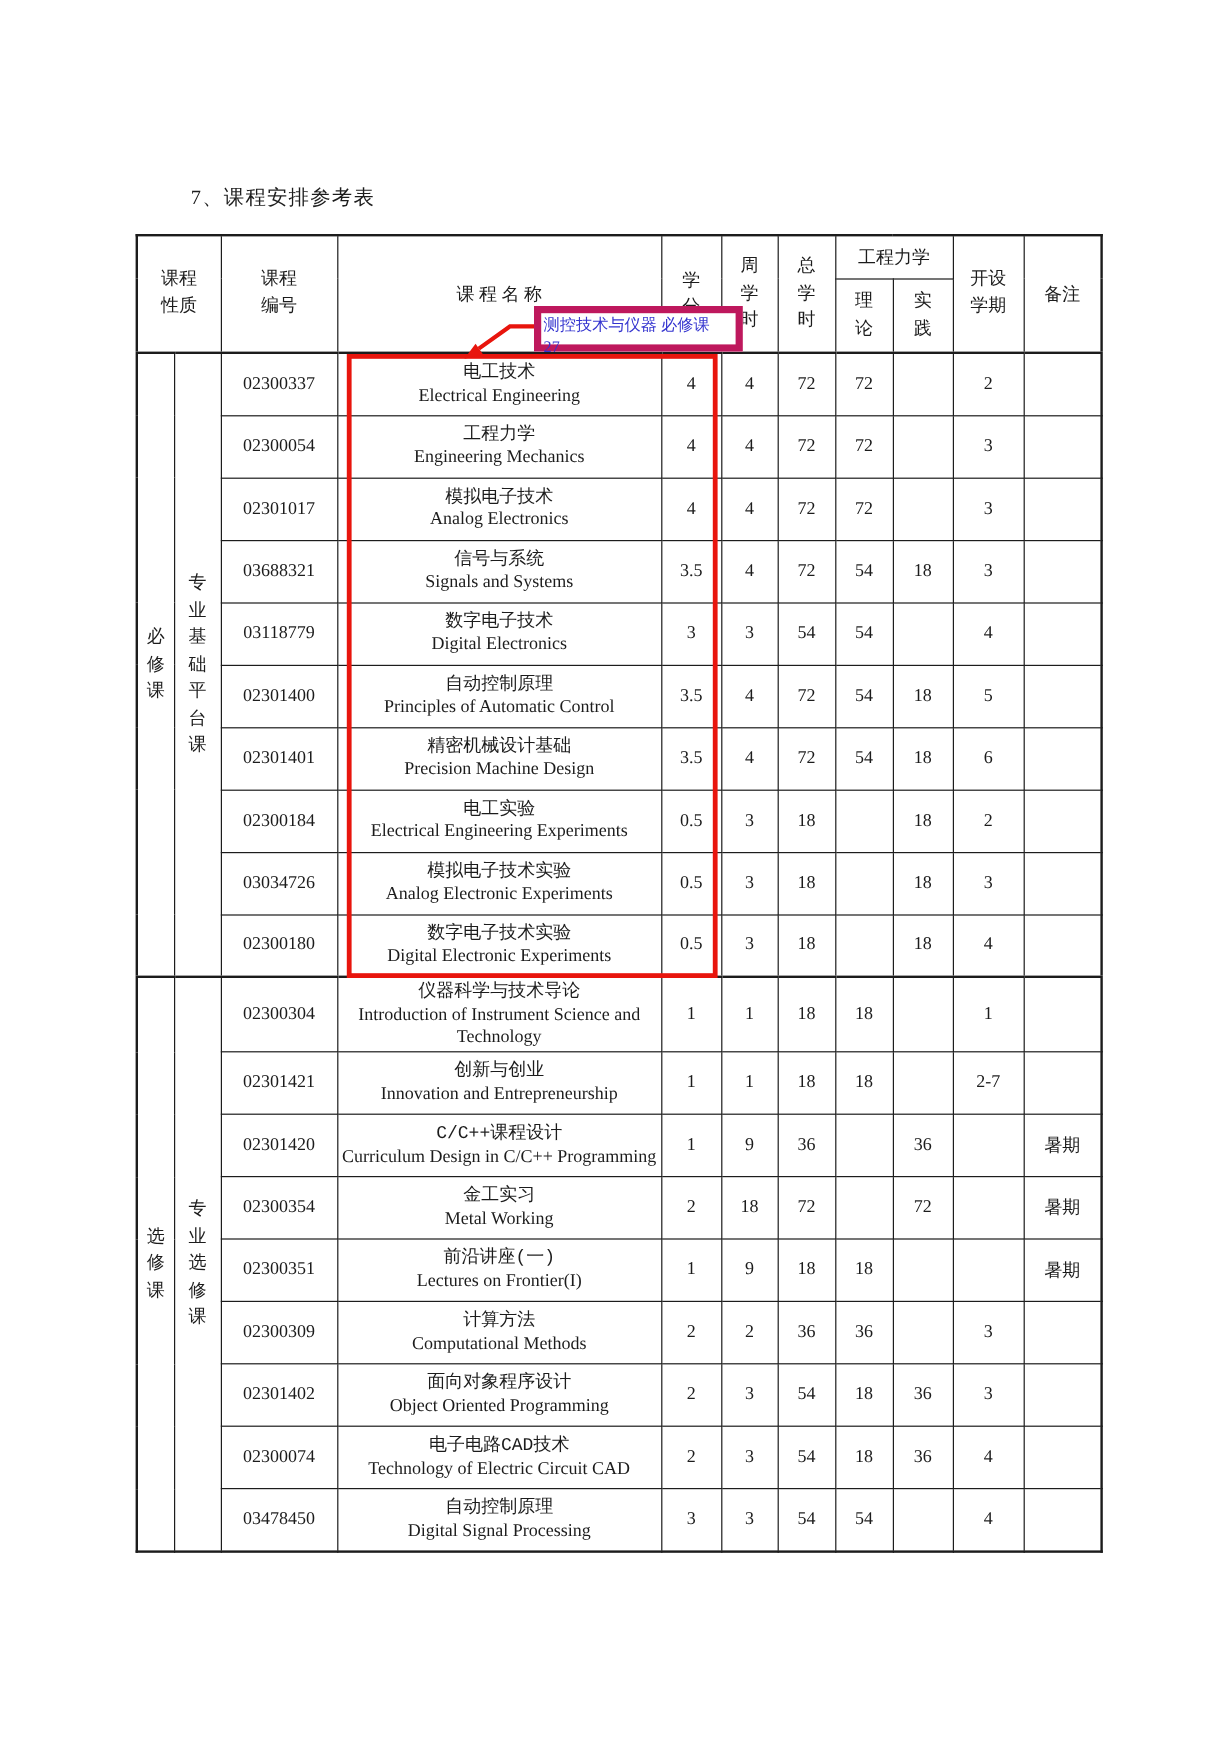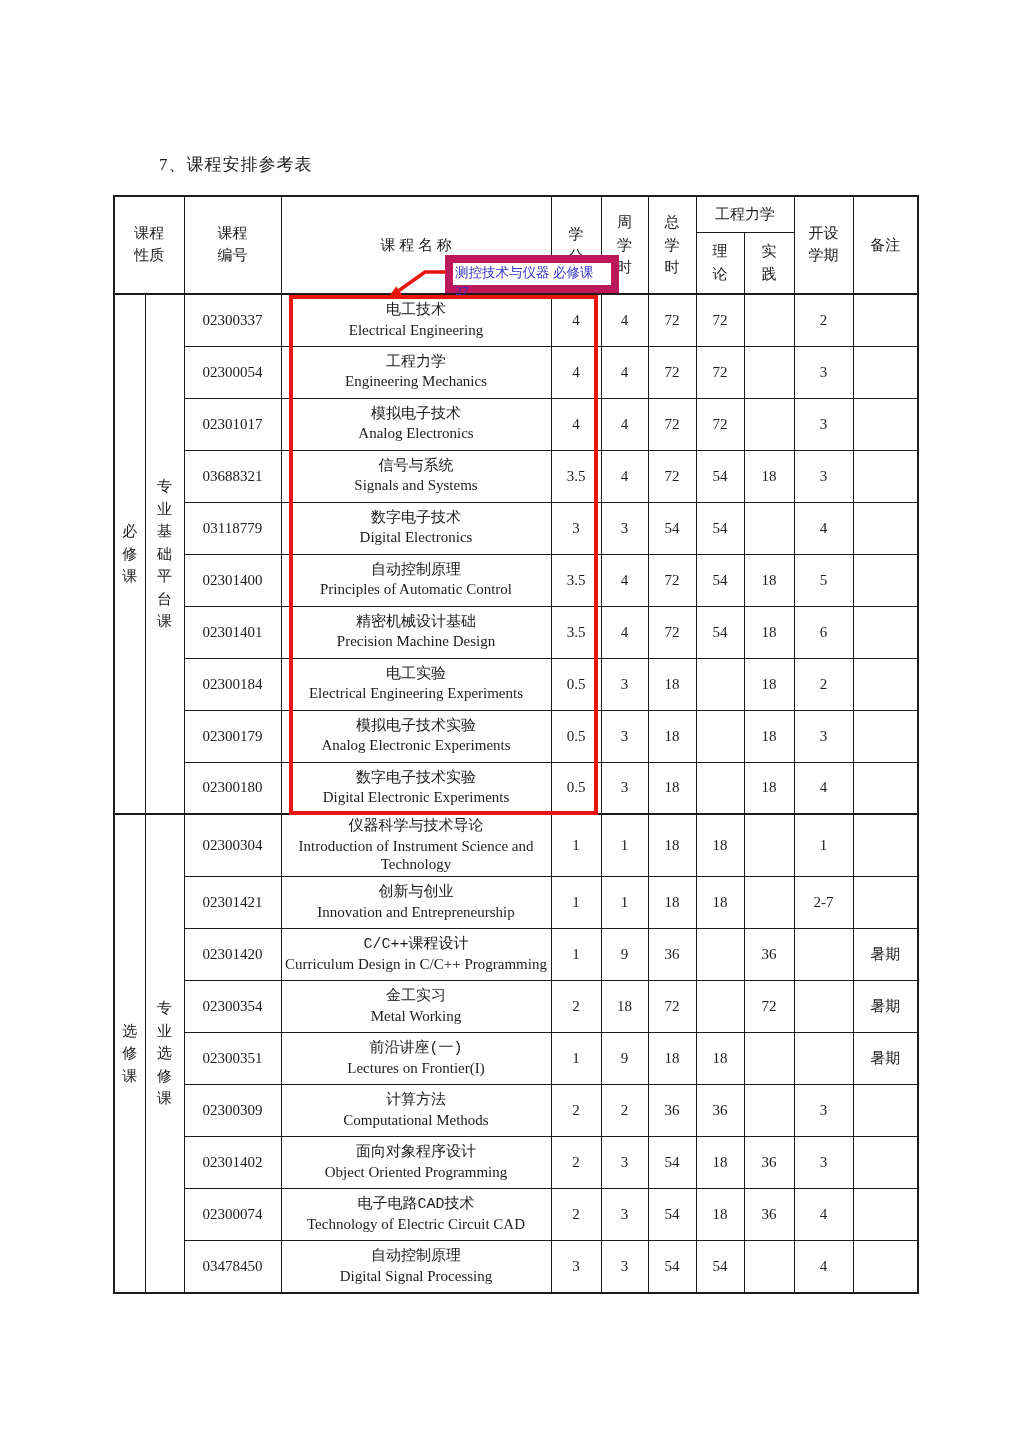--- a/index.html
+++ b/index.html
@@ -29,21 +29,21 @@
   .zh{line-height:1.3;font-family:Liberation Mono, monospace;}
   .en{line-height:1.25;}
   
   .red-box{
     position:absolute;left:289px;top:295px;width:309px;height:520px;
     border:4px solid #e8150d;box-sizing:border-box;pointer-events:none;z-index:3;
   }
   
   .callout{
     position:absolute;left:445px;top:255px;width:174px;height:38px;
-    border:8px solid #be185d;box-sizing:border-box;background:#ffffff;
+    border:6px solid #be185d;box-sizing:border-box;background:#ffffff;
     color:#3434cf;font-size:13.5px;line-height:1.32;text-align:left;
     padding:1px 2px;z-index:5;white-space:nowrap;
   }
   .arrow-svg{position:absolute;left:373px;top:258px;z-index:4;pointer-events:none;}
   .footer{
     position:absolute;left:840px;top:1341px;font-size:15px;letter-spacing:1px;
   }
 </style>
 </head>
 <body>
@@ -212,21 +212,21 @@
           </td>
           <td>0.5</td>
           <td>3</td>
           <td>18</td>
           <td></td>
           <td>18</td>
           <td>2</td>
           <td></td>
         </tr>
         <tr>
-          <td>02300179</td>
+          <td>03034726</td>
           <td>
             <div class="zh">模拟电子技术实验</div>
             <div class="en">Analog Electronic Experiments</div>
           </td>
           <td>0.5</td>
           <td>3</td>
           <td>18</td>
           <td></td>
           <td>18</td>
           <td>3</td>

